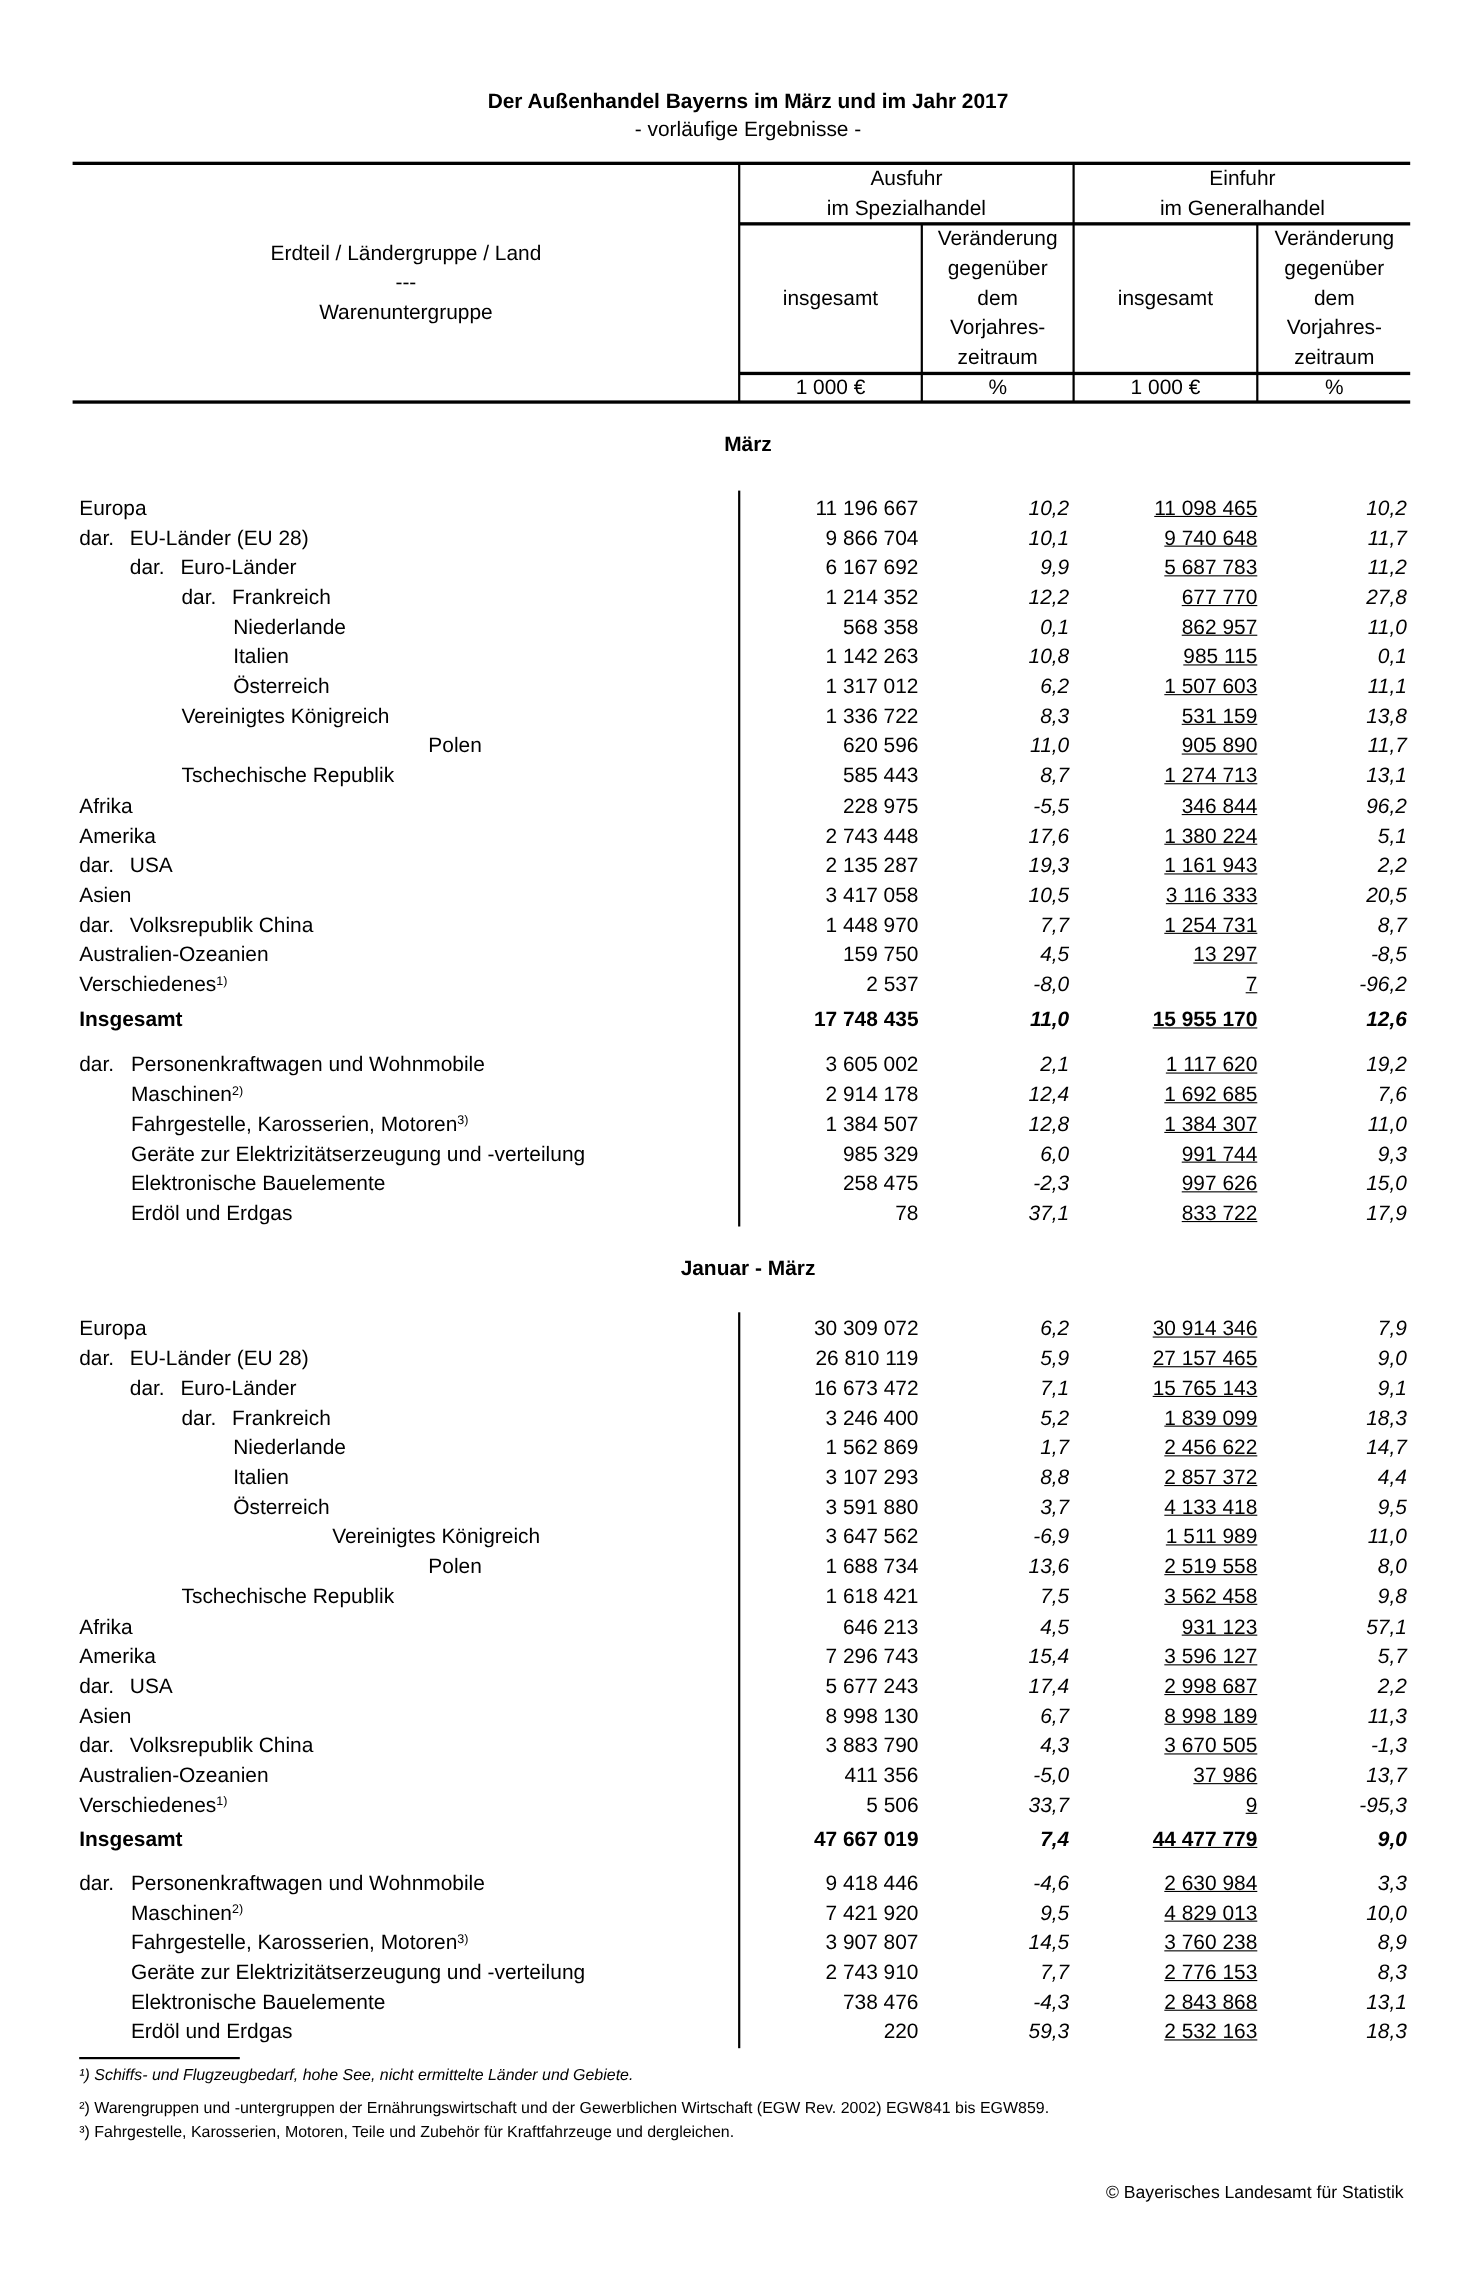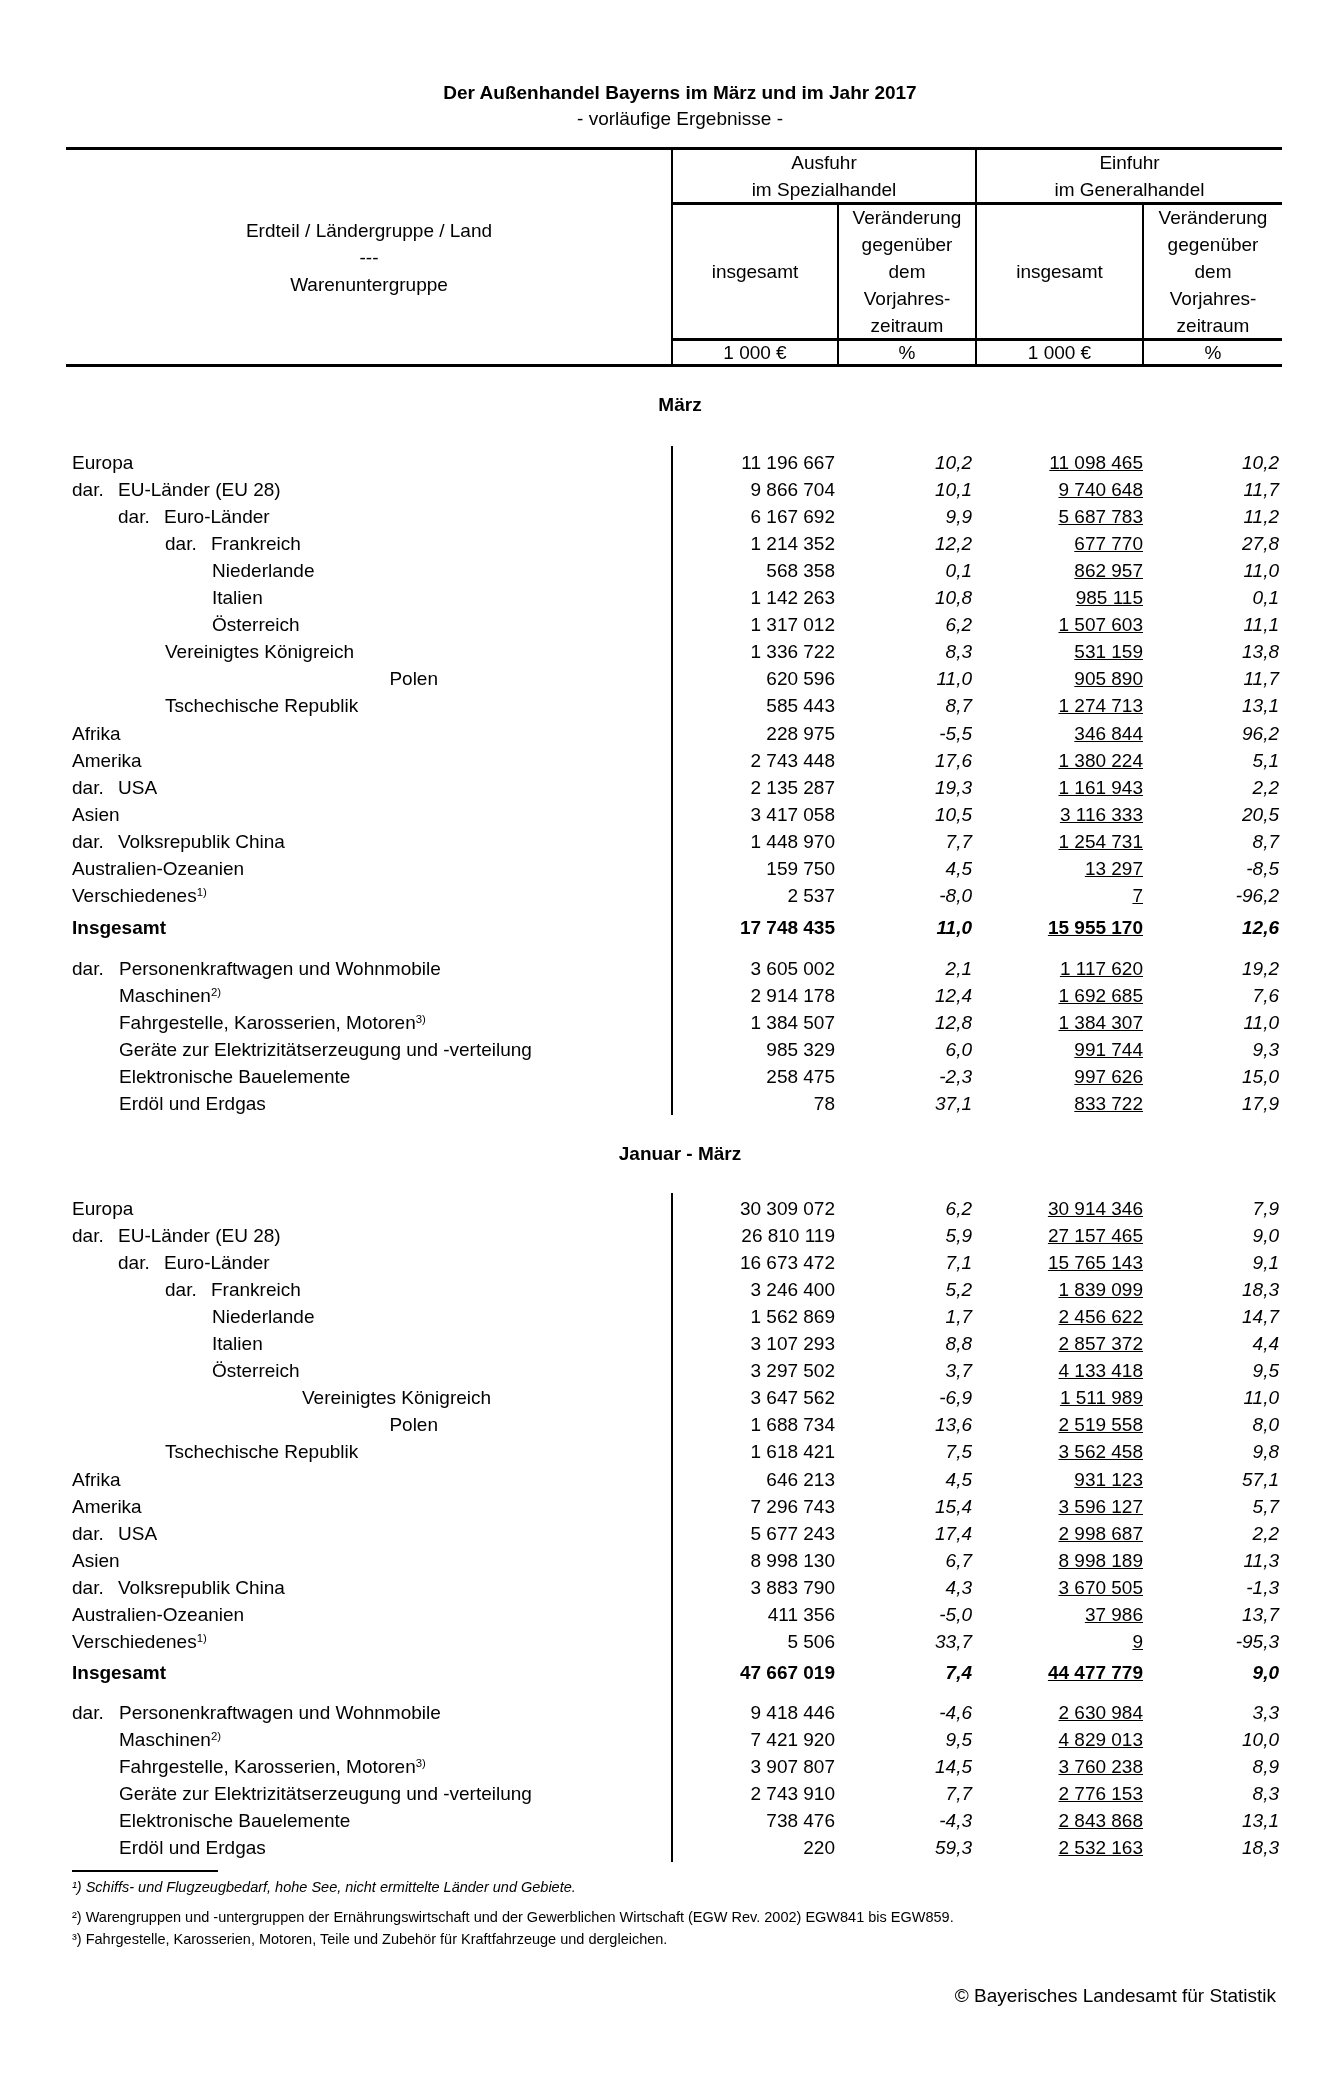--- a/index.html
+++ b/index.html
@@ -16,21 +16,21 @@
   .row .lbl { position: absolute; top: 0; white-space: nowrap; }
   .row .num { position: absolute; top: 0; text-align: right; white-space: nowrap; }
   .row .pct { font-style: italic; }
   .row.bold { font-weight: bold; }
   .n1 { right: calc(1338px - 835px); }
   .p1 { right: calc(1338px - 972px); }
   .n2 { right: calc(1338px - 1143px); text-decoration: underline; }
   .p2 { right: calc(1338px - 1279px); }
   .section { position: absolute; left: 0; width: 1360px; text-align: center; font-size: 19px; font-weight: bold; }
   .fn { position: absolute; left: 72px; font-size: 14.5px; white-space: nowrap; }
-  .copy { position: absolute; right: 62px; top: 1985px; font-size: 19px; white-space: nowrap; }
+  .copy { position: absolute; right: 62px; top: 1985px; font-size: 16px; white-space: nowrap; }
   sup { font-size: 60%; line-height: 0; vertical-align: 6px; }
 </style>
 </head>
 <body>
 
 <div class="abs title">Der Außenhandel Bayerns im März und im Jahr 2017</div>
 <div class="abs subtitle">- vorläufige Ergebnisse -</div>
 
 <div>
   <div class="hline" style="left:66px;top:147px;width:1216px;height:3px;"></div>
@@ -299,21 +299,21 @@
     </div>
     <div class="row" style="top: 1330px;">
       <div class="lbl" style="left: 212px;"><span>Italien</span></div>
       <div class="num n1">3 107 293</div>
       <div class="num pct p1">8,8</div>
       <div class="num n2">2 857 372</div>
       <div class="num pct p2">4,4</div>
     </div>
     <div class="row" style="top: 1357.1px;">
       <div class="lbl" style="left: 212px;"><span>Österreich</span></div>
-      <div class="num n1">3 297 502</div>
+      <div class="num n1">3 591 880</div>
       <div class="num pct p1">3,7</div>
       <div class="num n2">4 133 418</div>
       <div class="num pct p2">9,5</div>
     </div>
     <div class="row" style="top: 1384.2px;">
       <div class="lbl" style="left: 302px;"><span>Vereinigtes Königreich</span></div>
       <div class="num n1">3 647 562</div>
       <div class="num pct p1">-6,9</div>
       <div class="num n2">1 511 989</div>
       <div class="num pct p2">11,0</div>

